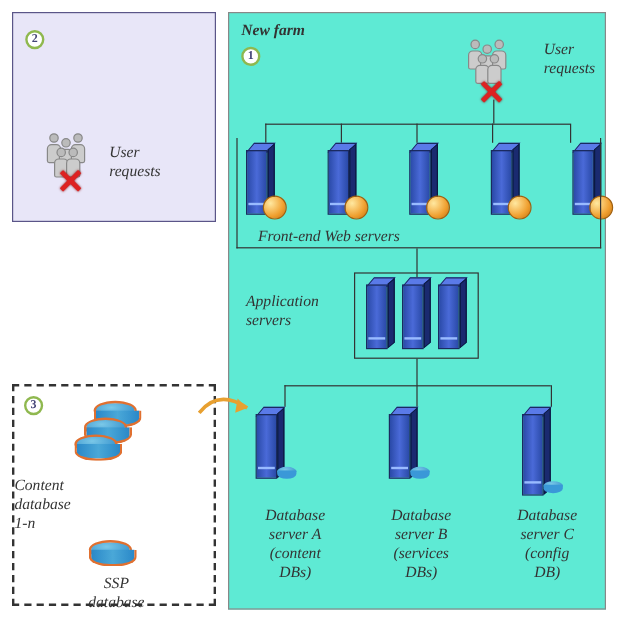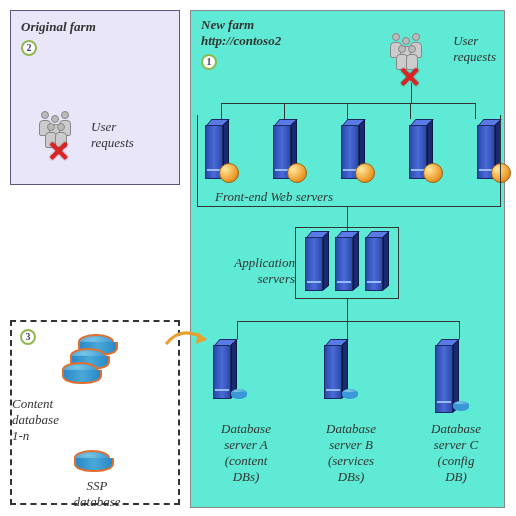--- a/index.html
+++ b/index.html
@@ -95,21 +95,20 @@
 
   svg.connector { position: absolute; overflow: visible; }
 </style>
 </head>
 <body>
 
 <div class="container">
 
   <div class="box-original">
     <div style="padding:8px 10px;">
-      <div class="title">Original farm</div>
       <div style="margin-top:4px;"><span class="badge">2</span></div>
     </div>
     <div style="position:absolute; left:28px; top:100px;">
       <div class="users-group">
         <div class="user" style="left:0;top:0;">
             <div class="head"></div>
             <div class="body"></div>
           </div>
         <div class="user" style="left:10px;top:4px;">
             <div class="head"></div>
@@ -131,21 +130,20 @@
       <div class="xmark" style="left:8px; top:24px;">✕</div>
     </div>
     <div style="position:absolute; left:80px; top:108px; white-space:pre;" class="label">User
 requests</div>
   </div>
 
   <div class="box-new">
 
     <div style="position:absolute; left:10px; top:6px;">
       <div class="title">New farm</div>
-      <div class="title">http://contoso2</div>
       <div style="margin-top:4px;"><span class="badge">1</span></div>
     </div>
 
     <div style="position:absolute; right:76px; top:22px;">
       <div class="users-group">
         <div class="user" style="left:0;top:0;">
             <div class="head"></div>
             <div class="body"></div>
           </div>
         <div class="user" style="left:10px;top:4px;">
@@ -221,21 +219,21 @@
           <div class="side"></div>
           <div class="slot" style="top:50px;"></div>
         </div>
       <div class="server">
           <div class="top"></div>
           <div class="face"></div>
           <div class="side"></div>
           <div class="slot" style="top:50px;"></div>
         </div>
     </div>
-    <div style="position:absolute; left:14px; top:244px; white-space:pre; text-align:right; width:90px;" class="label">Application
+    <div style="position:absolute; left:14px; top:232px; white-space:pre; text-align:left; width:90px;" class="label">Application
 servers</div>
 
     <div style="position:absolute; left:104px; top:216px; width:104px; height:72px; border-left:1px solid #333; border-right:1px solid #333; border-bottom:1px solid #333; border-top:1px solid #333;"></div>
 
     <div class="line vline" style="left:156px; top:288px; height:22px;"></div>
     <div class="line hline" style="left:46px; top:310px; width:222px;"></div>
     <div class="line vline" style="left:46px; top:310px; height:18px;"></div>
     <div class="line vline" style="left:156px; top:310px; height:18px;"></div>
     <div class="line vline" style="left:268px; top:310px; height:18px;"></div>
 

